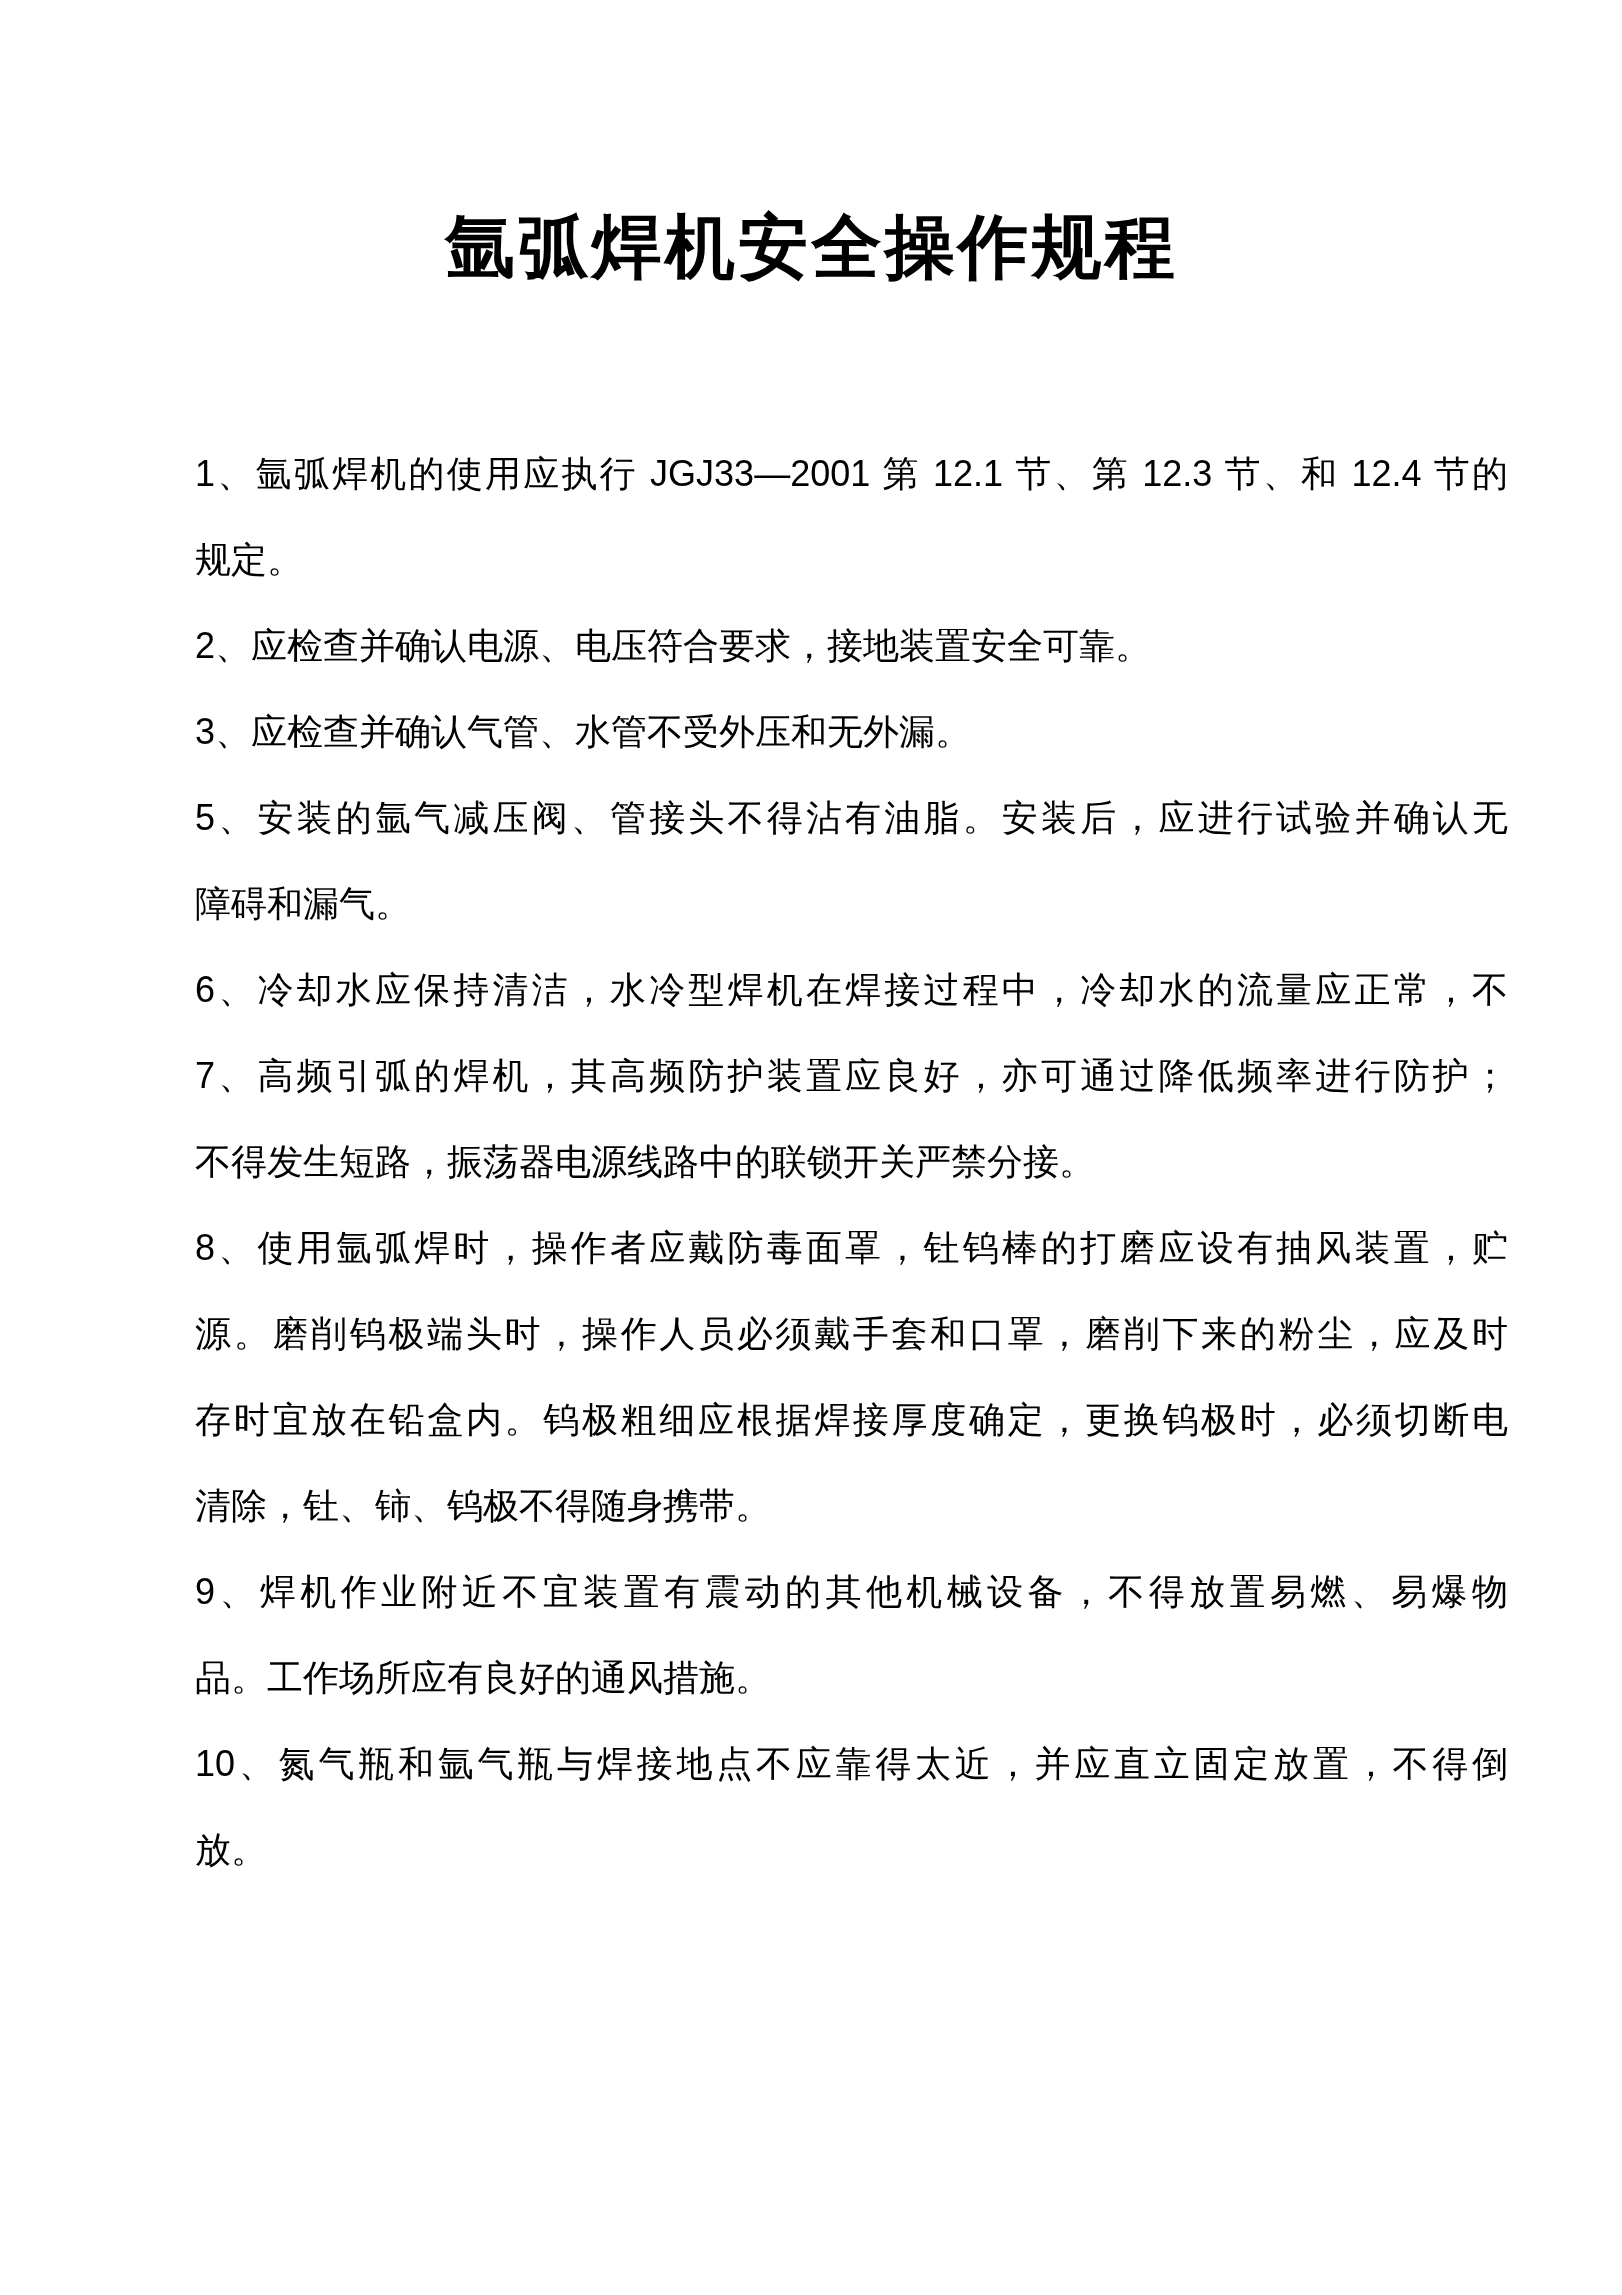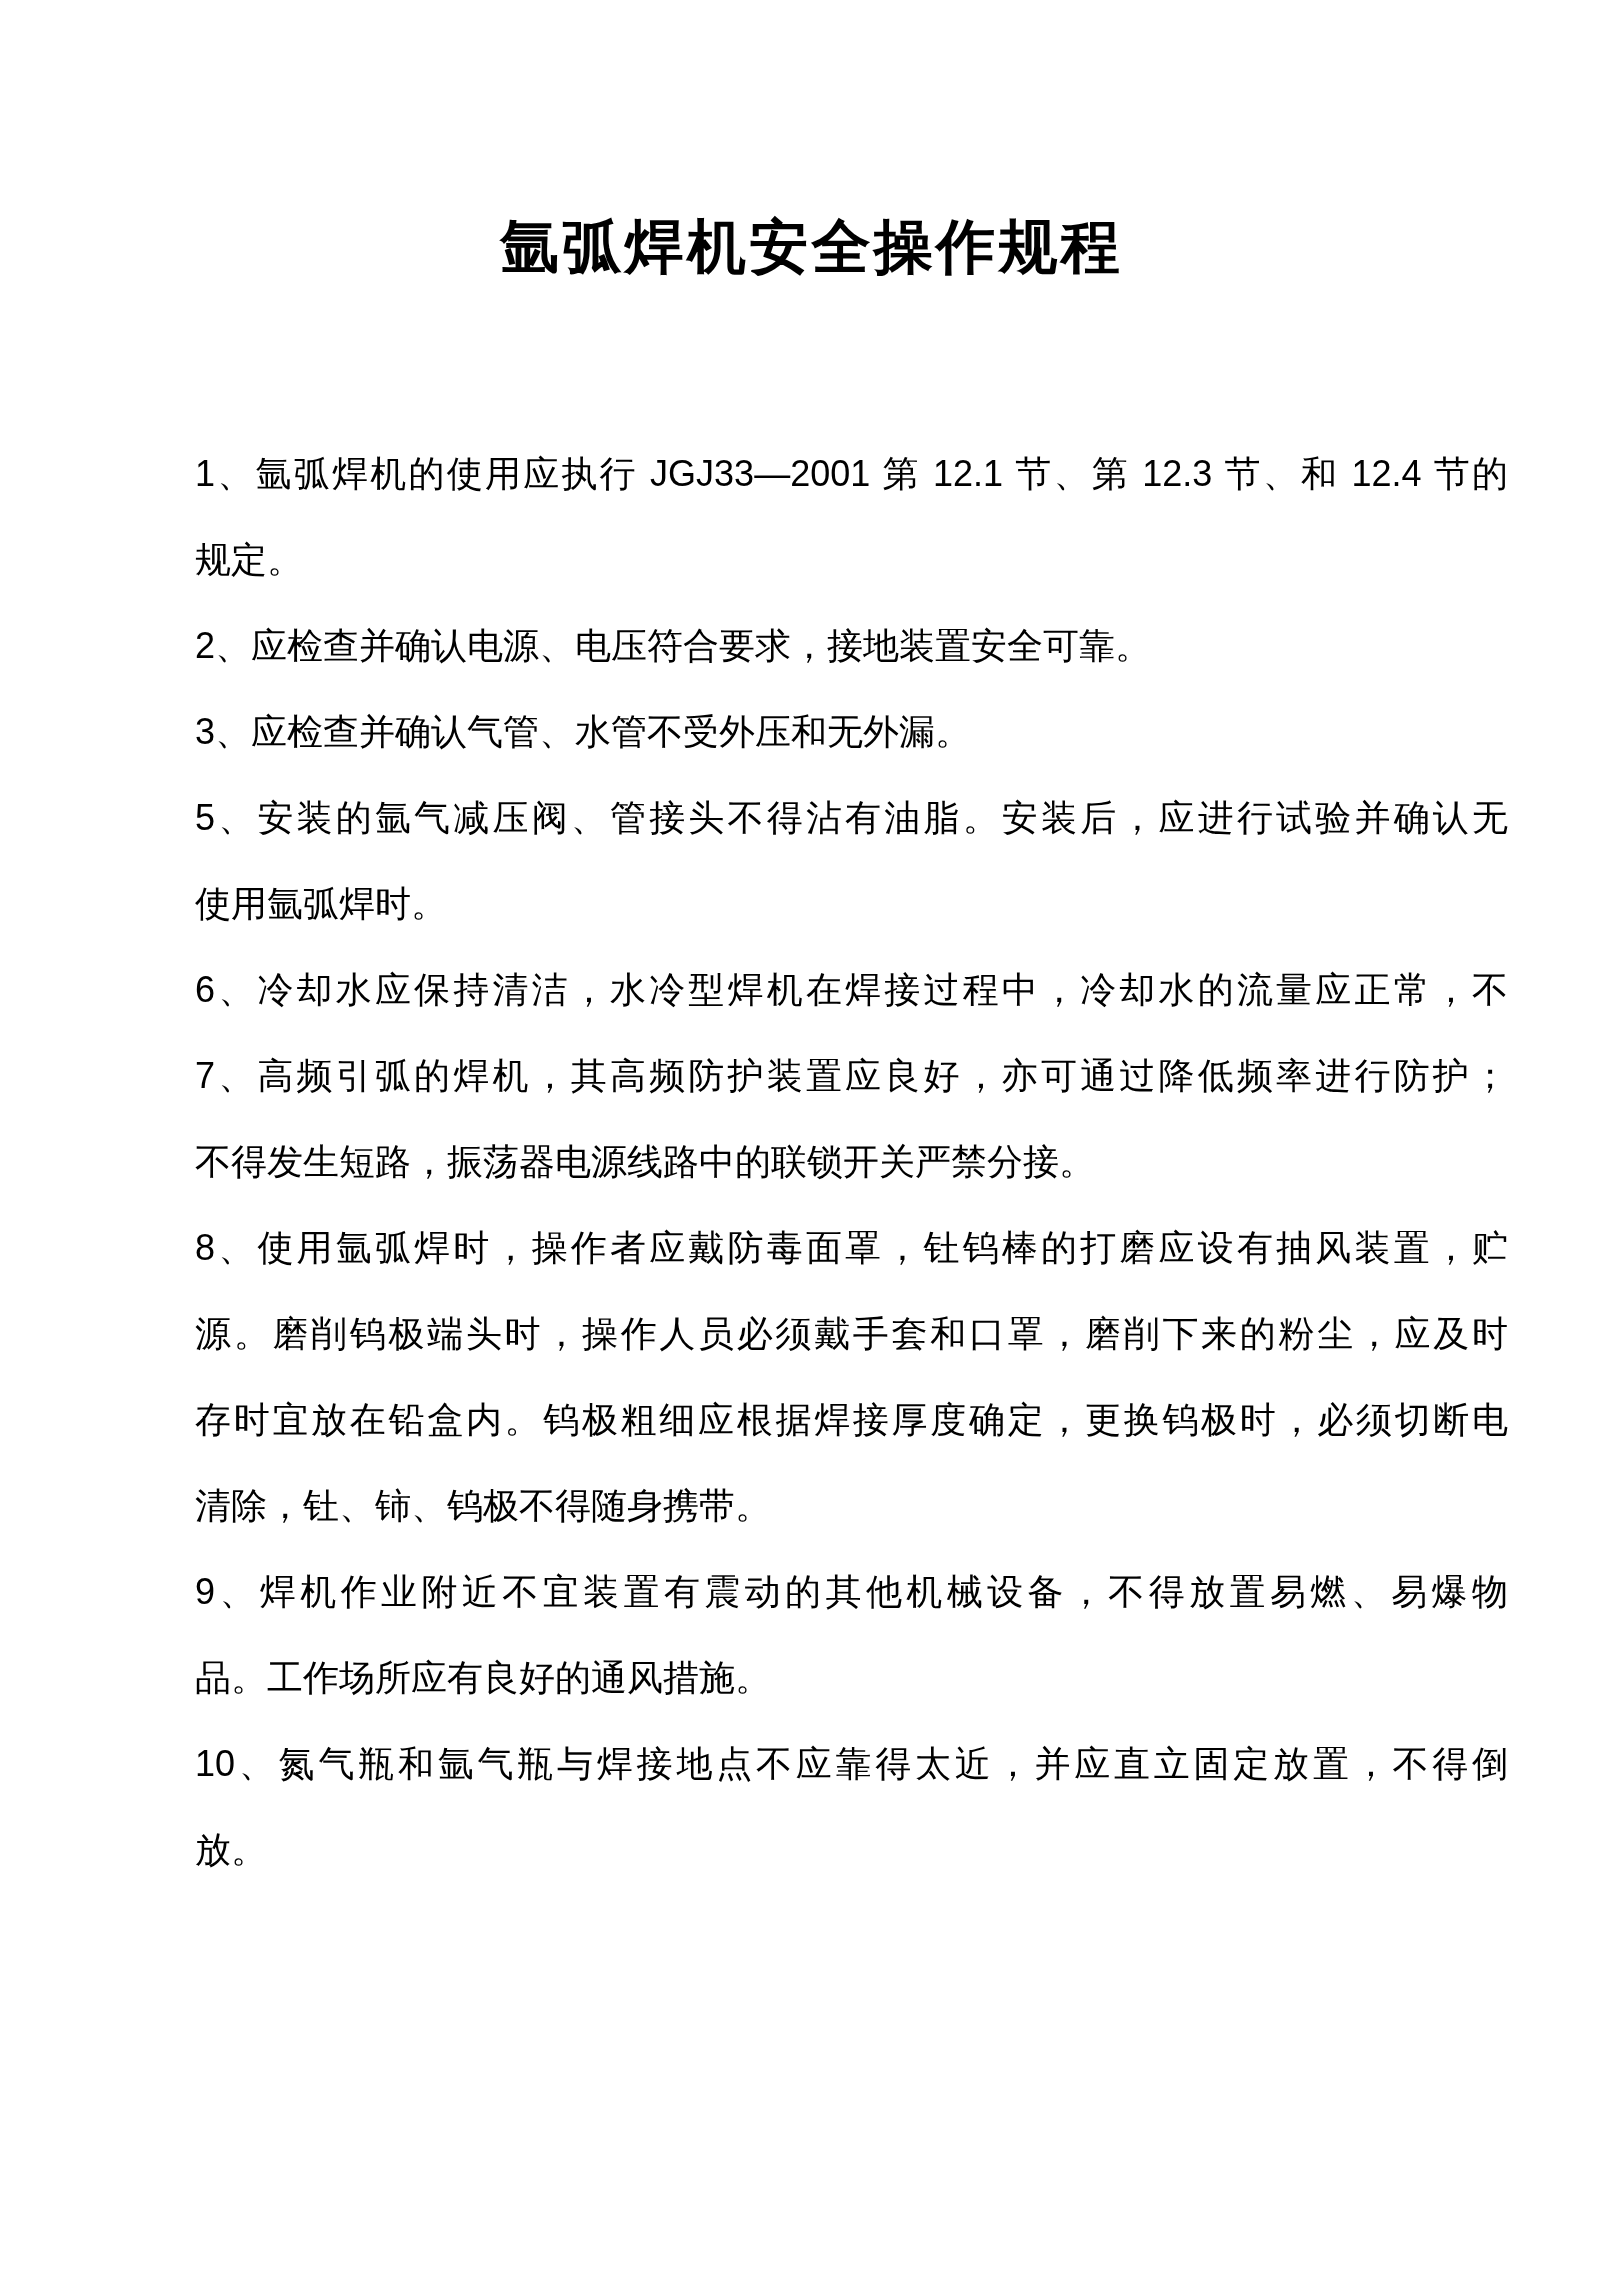--- a/index.html
+++ b/index.html
@@ -17,21 +17,21 @@
   }
   .title {
     position: absolute;
     left: 0;
     right: 0;
     top: 215px;
     margin: 0;
     text-align: center;
     font-family: "Liberation Serif", "DejaVu Serif", serif;
     font-weight: bold;
-    font-size: 59px;
+    font-size: 70px;
     line-height: 65px;
     letter-spacing: 3.3px;
     white-space: nowrap;
   }
   .body {
     position: absolute;
     left: 155px;
     top: 431px;
     width: 1313px;
     font-family: "Liberation Sans", "DejaVu Sans", sans-serif;
@@ -54,21 +54,21 @@
 <body>
 
 <div class="page">
   <h1 class="title">氩弧焊机安全操作规程</h1>
   <div class="body">
       <div class="line">1、氩弧焊机的使用应执行 JGJ33—2001 第 12.1 节、第 12.3 节、和 12.4 节的</div>
       <div class="line para-end">规定。</div>
       <div class="line para-end">2、应检查并确认电源、电压符合要求，接地装置安全可靠。</div>
       <div class="line para-end">3、应检查并确认气管、水管不受外压和无外漏。</div>
       <div class="line">5、安装的氩气减压阀、管接头不得沾有油脂。安装后，应进行试验并确认无</div>
-      <div class="line para-end">使用氩弧焊时。</div>
+      <div class="line para-end">障碍和漏气。</div>
       <div class="line">6、冷却水应保持清洁，水冷型焊机在焊接过程中，冷却水的流量应正常，不</div>
       <div class="line">7、高频引弧的焊机，其高频防护装置应良好，亦可通过降低频率进行防护；</div>
       <div class="line para-end">不得发生短路，振荡器电源线路中的联锁开关严禁分接。</div>
       <div class="line">8、使用氩弧焊时，操作者应戴防毒面罩，钍钨棒的打磨应设有抽风装置，贮</div>
       <div class="line">源。磨削钨极端头时，操作人员必须戴手套和口罩，磨削下来的粉尘，应及时</div>
       <div class="line">存时宜放在铅盒内。钨极粗细应根据焊接厚度确定，更换钨极时，必须切断电</div>
       <div class="line para-end">清除，钍、铈、钨极不得随身携带。</div>
       <div class="line">9、焊机作业附近不宜装置有震动的其他机械设备，不得放置易燃、易爆物</div>
       <div class="line para-end">品。工作场所应有良好的通风措施。</div>
       <div class="line">10、氮气瓶和氩气瓶与焊接地点不应靠得太近，并应直立固定放置，不得倒</div>

